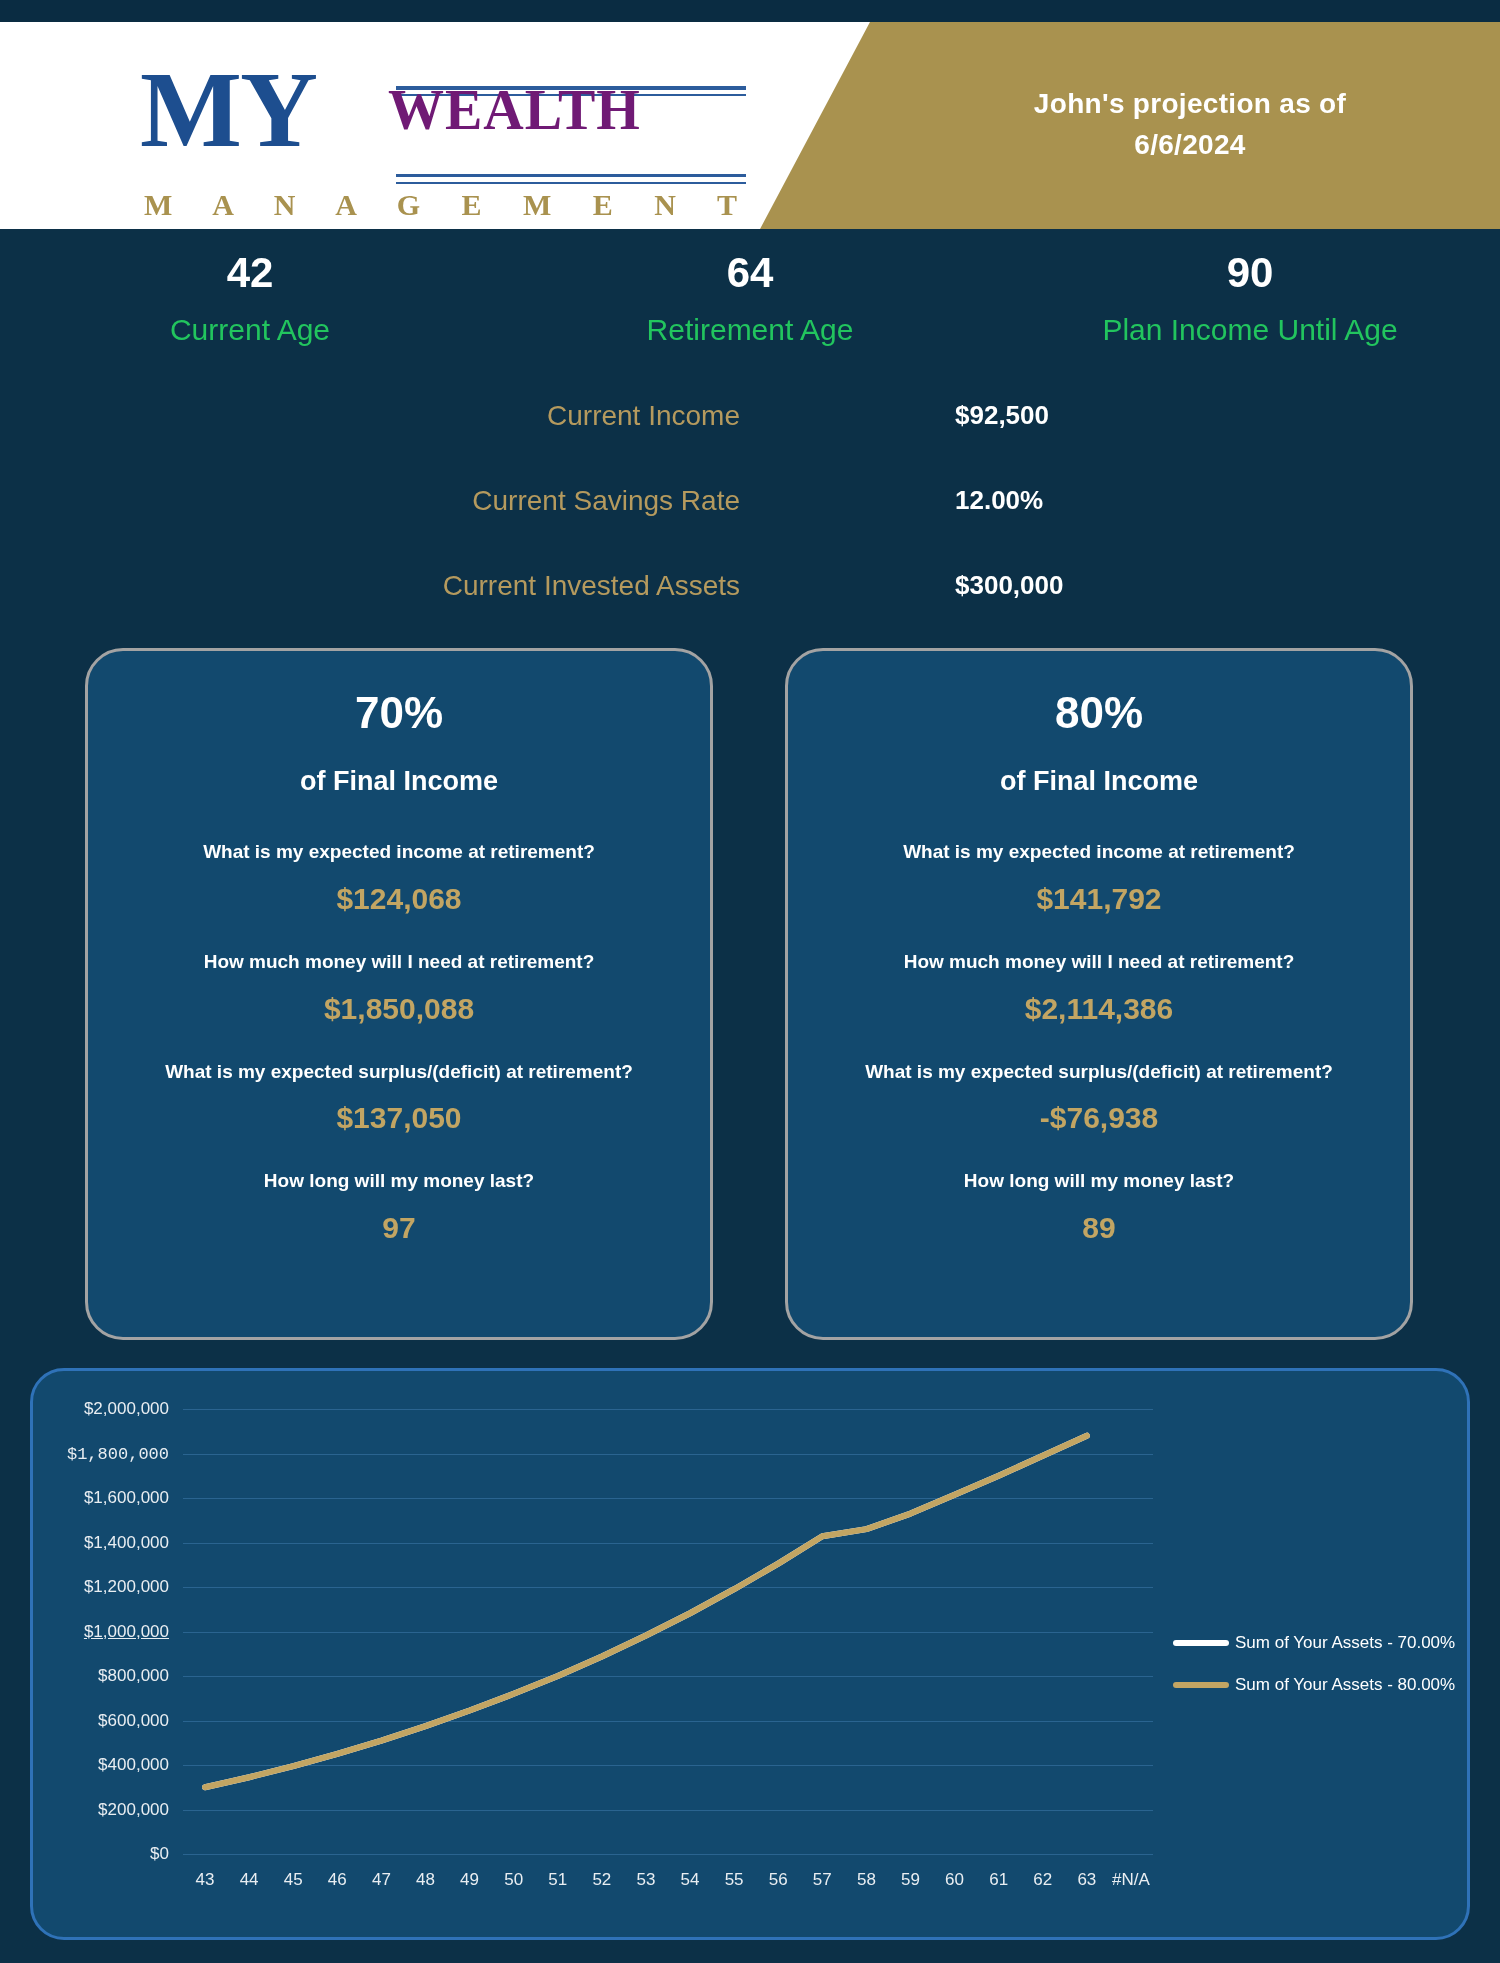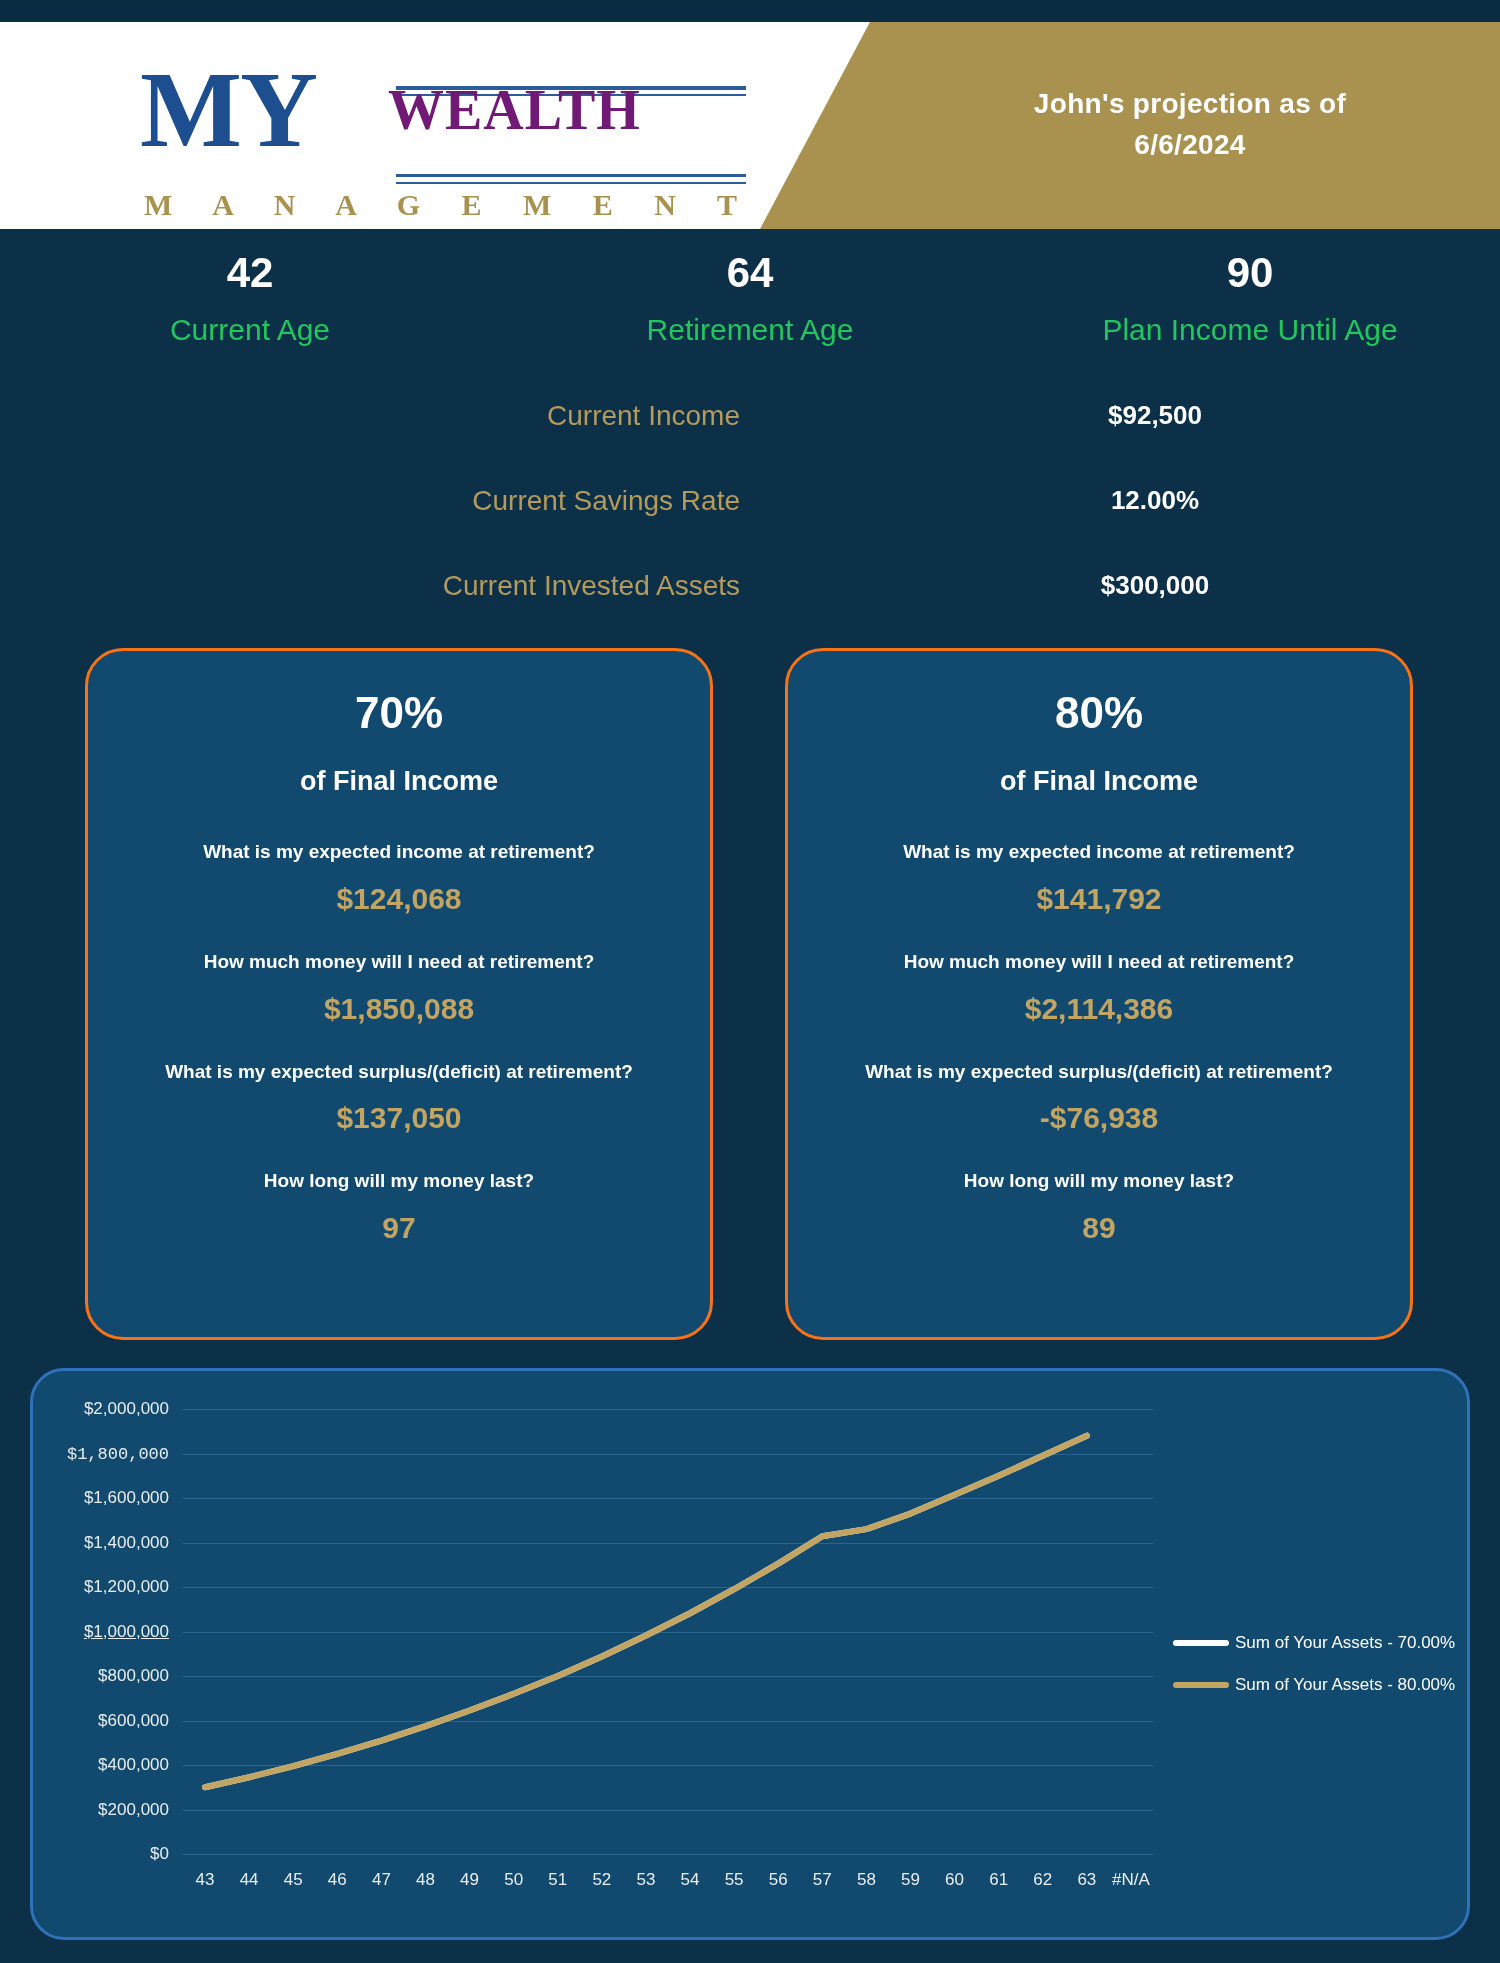--- a/index.html
+++ b/index.html
@@ -58,29 +58,29 @@
   .kpi-lbl { font-size:30px; color:#22c55e; margin-top:14px; line-height:1.2; }
 
   
   .details { position:absolute; left:0; top:400px; width:1500px; }
   .drow { position:relative; height:85px; }
   .drow .dlabel {
     position:absolute; left:0; width:740px; text-align:right;
     font-size:28px; color:#b59a5e;
   }
   .drow .dvalue {
-    position:absolute; left:955px; width:400px; text-align:center;
+    position:absolute; left:955px; width:400px; text-align:left;
     font-size:26px; font-weight:bold; color:#ffffff;
   }
 
   
   .cards { position:absolute; left:0; top:648px; width:1500px; height:700px; }
   .card {
     position:absolute; top:0; width:628px; height:692px;
-    background:#12496e; border:3px solid #f97316; border-radius:38px;
+    background:#12496e; border:3px solid #a3a3a3; border-radius:38px;
   }
   .card.left  { left:85px; }
   .card.right { left:785px; }
   .card-pct { text-align:center; font-size:44px; font-weight:bold; color:#ffffff; margin-top:38px; line-height:1.1; }
   .card-sub { text-align:center; font-size:27px; font-weight:bold; color:#ffffff; margin-top:30px; line-height:1.1; }
   .qa { margin-top:44px; }
   .qa-item { text-align:center; margin-bottom:36px; }
   .qa-q { font-size:19px; font-weight:bold; color:#ffffff; line-height:1.2; }
   .qa-a { font-size:30px; font-weight:bold; color:#c2a563; margin-top:18px; line-height:1.1; }
 

